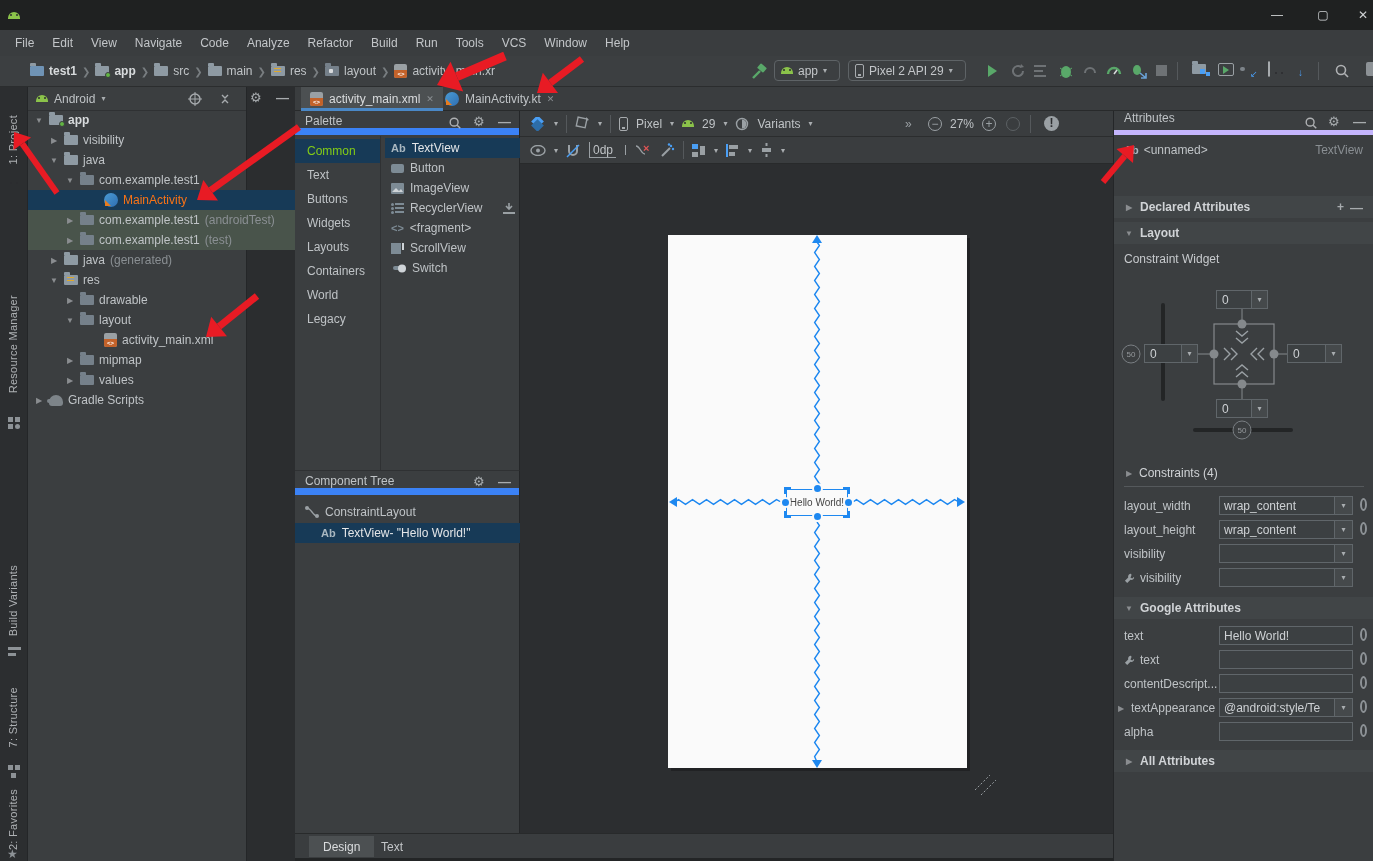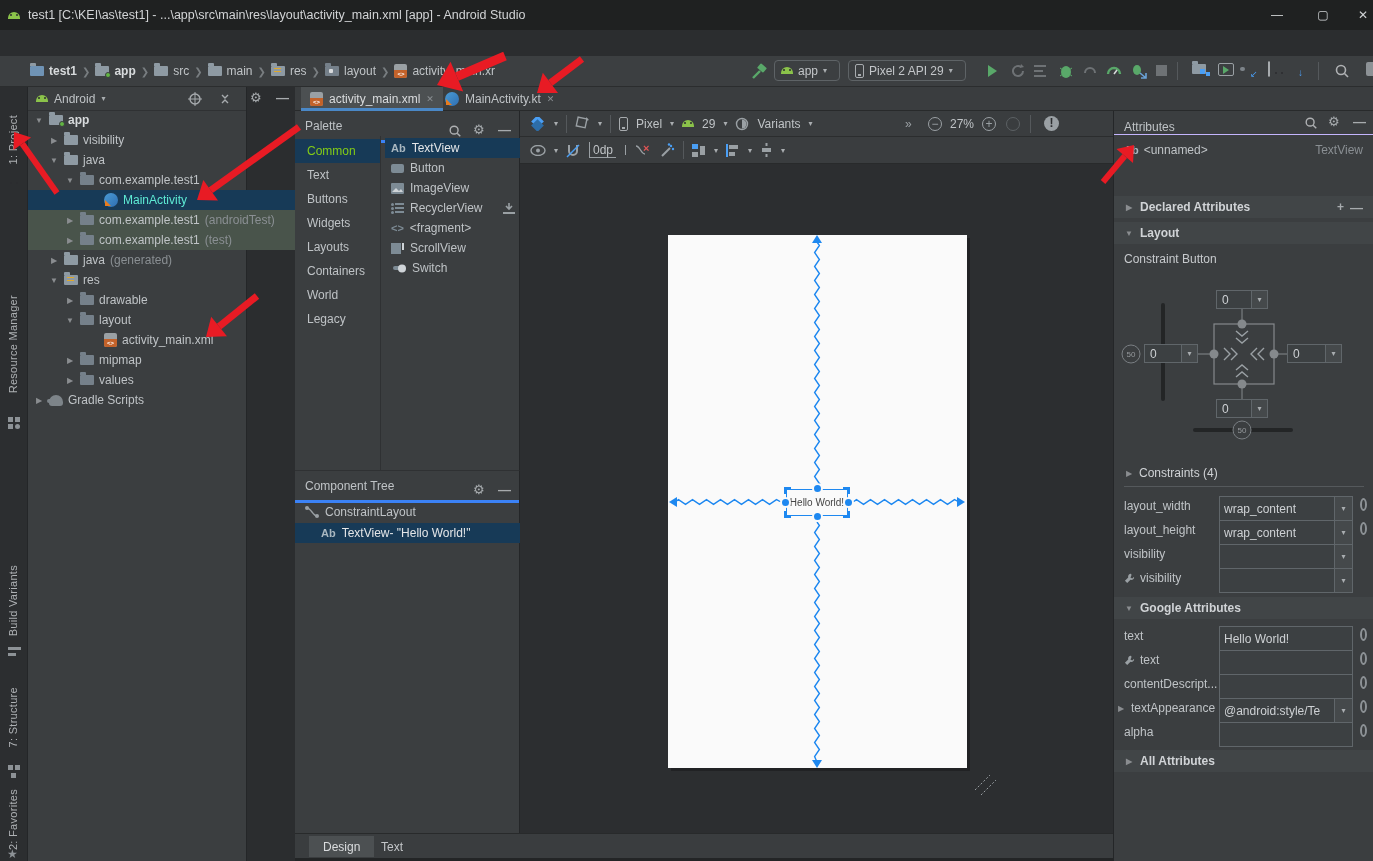--- a/index.html
+++ b/index.html
@@ -52,30 +52,30 @@
   .stopic{width:11px;height:11px;background:#6e7275;flex:none}
   .sq{width:12px;height:12px;flex:none;border-radius:2px}
   
   .stripe{left:0;top:87px;width:28px;height:774px;background:#2c2e30;border-right:1px solid var(--bord)}
   .vlabel{position:absolute;left:7px;writing-mode:vertical-rl;transform:rotate(180deg);font-size:11px;color:#aeb1b4;letter-spacing:.3px}
   
   .project{left:28px;top:87px;width:219px;height:774px;background:var(--panel);border-right:1px solid var(--bord)}
   .phead{position:absolute;left:0;top:0;width:100%;height:24px;border-bottom:1px solid #2f3133;display:flex;align-items:center;gap:6px;padding:0 8px}
   .trow{position:absolute;left:0;width:267px;height:20px;display:flex;align-items:center;gap:5px;white-space:nowrap}
   .tw{width:10px;font-size:8px;color:#8a8d90;text-align:center;flex:none}
-  .trow.selb{background:var(--sel);color:#5eead4}
+  .trow.selb{background:var(--sel);color:#f97316}
   .trow.selg{background:var(--selgreen)}
   
   .tabbar{left:295px;top:87px;width:1078px;height:24px;background:var(--panel-hdr);border-bottom:1px solid #282a2b}
   .tab{position:absolute;top:0;height:24px;display:flex;align-items:center;gap:6px;padding:0 9px}
   .tab.on{background:#4c5052;color:#dadcde;box-shadow:inset 0 -3px 0 var(--tabline)}
   .tabx{color:#8a8f93;font-size:9px}
   
   .palette{left:295px;top:111px;width:225px;height:359px;background:var(--panel);border-right:1px solid var(--bord)}
-  .palhead{position:absolute;top:8px;left:0;width:100%;height:24px;border-bottom:3px solid #3b82f6;display:flex;align-items:flex-start;padding:0 10px;gap:10px}
+  .palhead{position:absolute;top:0;left:0;width:100%;height:24px;border-bottom:7px solid #3b82f6;display:flex;align-items:flex-end;padding:0 10px;gap:10px}
   .cat{position:absolute;left:0;width:85px;height:24px;display:flex;align-items:center;padding-left:12px}
   .cat.on{background:var(--sel);color:#84cc16}
   .palv{position:absolute;left:85px;top:25px;bottom:0;width:1px;background:#2f3133}
   .pitem{position:absolute;left:90px;width:135px;height:20px;display:flex;align-items:center;gap:6px;padding-left:6px}
   .pitem.on{background:var(--sel);color:#e4e6e8}
   .comptree{left:295px;top:470px;width:225px;height:91px;background:var(--panel);border-right:1px solid var(--bord);border-top:1px solid #2f3133}
   .palfill{left:295px;top:561px;width:225px;height:272px;background:var(--panel);border-right:1px solid var(--bord)}
   .ctrow{position:absolute;left:0;width:225px;height:20px;display:flex;align-items:center;gap:6px}
   
   .design{left:520px;top:111px;width:593px;height:722px;background:var(--canvas)}
@@ -85,45 +85,59 @@
   .widget{position:absolute;left:266px;top:378px;width:62px;height:27px;border:1px solid var(--blue);display:flex;align-items:center;justify-content:center;font-size:10px;color:#444;background:transparent}
   .corner{position:absolute;width:7px;height:7px;border:2px solid var(--blue)}
   .hdl{position:absolute;width:11px;height:11px;border-radius:50%;background:var(--blue);border:2px solid #fafafa}
   
   .bottomtabs{left:295px;top:833px;width:818px;height:25px;background:var(--panel-hdr);border-top:1px solid #282a2b}
   .btab{position:absolute;top:2px;height:21px;display:flex;align-items:center;padding:0 14px;color:#c3c6c9}
   .btab.on{background:#4c5052;color:#dadcde}
   .bstrip{left:295px;top:858px;width:818px;height:3px;background:#232526}
   
   .attrs{left:1113px;top:111px;width:260px;height:750px;background:var(--panel);border-left:1px solid var(--bord)}
-  .ahead{position:absolute;top:0;left:0;width:100%;height:24px;border-bottom:1px solid #c4b5fd;display:flex;align-items:flex-end;gap:10px;padding:0 10px}
+  .ahead{position:absolute;top:0;left:0;width:100%;height:24px;border-bottom:5px solid #c4b5fd;display:flex;align-items:flex-start;gap:10px;padding:0 10px}
   .secbar{position:absolute;left:0;width:100%;height:22px;background:var(--bar);display:flex;align-items:center;gap:6px;padding:0 10px;font-weight:bold;color:#d0d3d6}
   .arow{position:absolute;left:0;width:100%;height:22px;display:flex;align-items:center;padding:0 10px;gap:5px}
-  .fld{position:absolute;left:105px;width:134px;height:25px;border:1px solid var(--inbord);background:var(--inbg);color:#ced1d4;display:flex;align-items:center;overflow:hidden}
+  .fld{position:absolute;left:105px;width:134px;height:19px;border:1px solid var(--inbord);background:var(--inbg);color:#ced1d4;display:flex;align-items:center;overflow:hidden}
   .fld .v{flex:1;padding:0 4px;white-space:nowrap;overflow:hidden}
   .fld .a{width:18px;align-self:stretch;background:#45494b;border-left:1px solid var(--inbord);display:flex;align-items:center;justify-content:center;font-size:8px;color:#a9adb0}
   .cw-dd{position:absolute;height:19px;border:1px solid var(--inbord);background:var(--inbg);display:flex;align-items:center}
   .cw-dd .v{flex:1;padding:0 5px;color:#ced1d4}
   .cw-dd .a{width:16px;align-self:stretch;background:#45494b;border-left:1px solid var(--inbord);display:flex;align-items:center;justify-content:center;font-size:8px;color:#a9adb0}
   .pickov{position:absolute;left:246px;width:7px;height:13px;border:2px solid #8d9296;border-radius:50%}
   .overlay{position:absolute;left:0;top:0;width:1373px;height:861px;pointer-events:none;z-index:60}
 </style>
 </head>
 <body>
 
 <div class="window">
 
   <div class="abs titlebar">
     <span class="droid"></span>
-    <span>test1 [C:\KEI\as\test1] - ...\app\src\main\res\layout\activity_main.xml [app] - Android Studio</span>
     <span class="winbtn abs" style="left:1264px">—</span>
     <span class="winbtn abs" style="left:1310px">▢</span>
     <span class="winbtn abs" style="left:1350px">✕</span>
   </div>
 
+  <div class="abs menubar">
+    <span>File</span>
+    <span>Edit</span>
+    <span>View</span>
+    <span>Navigate</span>
+    <span>Code</span>
+    <span>Analyze</span>
+    <span>Refactor</span>
+    <span>Build</span>
+    <span>Run</span>
+    <span>Tools</span>
+    <span>VCS</span>
+    <span>Window</span>
+    <span>Help</span>
+  </div>
 
   <div class="abs toolbar">
     <div class="crumbs">
       <span class="crumb">
           <span class="folder" style="background:#6f93b5"></span>
           <b style="color:#d7dadc">test1</b>
         </span>
       <span class="sep">❯</span>
       <span class="crumb">
           <span class="folder">
@@ -575,21 +589,21 @@
       <span class="tw">▶</span>
       <span>Declared Attributes</span>
       <span style="margin-left:auto;font-weight:bold;color:#a7abae">+</span>
       <span class="mini">—</span>
     </div>
     <div class="secbar" style="top:111px;background:var(--bar)">
       <span class="tw">▼</span>
       <span>Layout</span>
     </div>
     <div class="arow" style="top:137px;color:#c7cacd">
-        <span>Constraint Button</span>
+        <span>Constraint Widget</span>
       </div>
 
     <svg class="abs" style="left:0;top:160px" width="260" height="180">
       <rect x="47" y="32" width="4" height="98" rx="2" fill="#232526"></rect>
       <rect x="79" y="157" width="100" height="4" rx="2" fill="#232526"></rect>
       <rect x="100" y="53" width="60" height="60" fill="none" stroke="#85898c" stroke-width="1.2"></rect>
       <line x1="128" y1="38" x2="128" y2="53" stroke="#85898c"></line>
       <line x1="84" y1="83" x2="100" y2="83" stroke="#85898c"></line>
       <line x1="160" y1="83" x2="173" y2="83" stroke="#85898c"></line>
       <line x1="128" y1="113" x2="128" y2="128" stroke="#85898c"></line>

